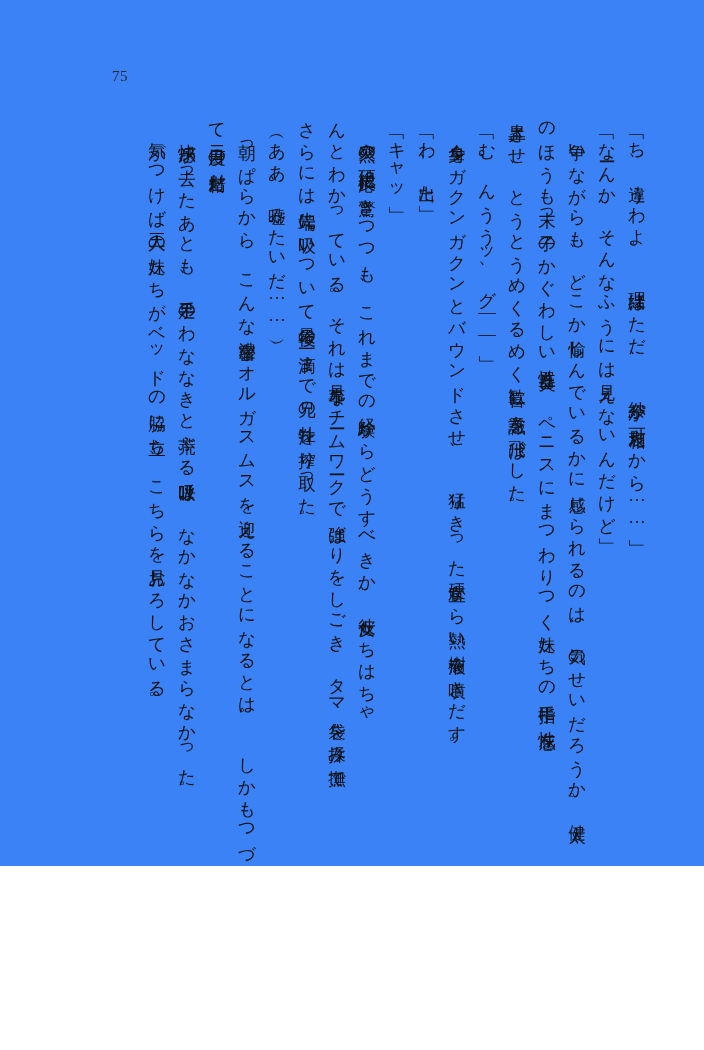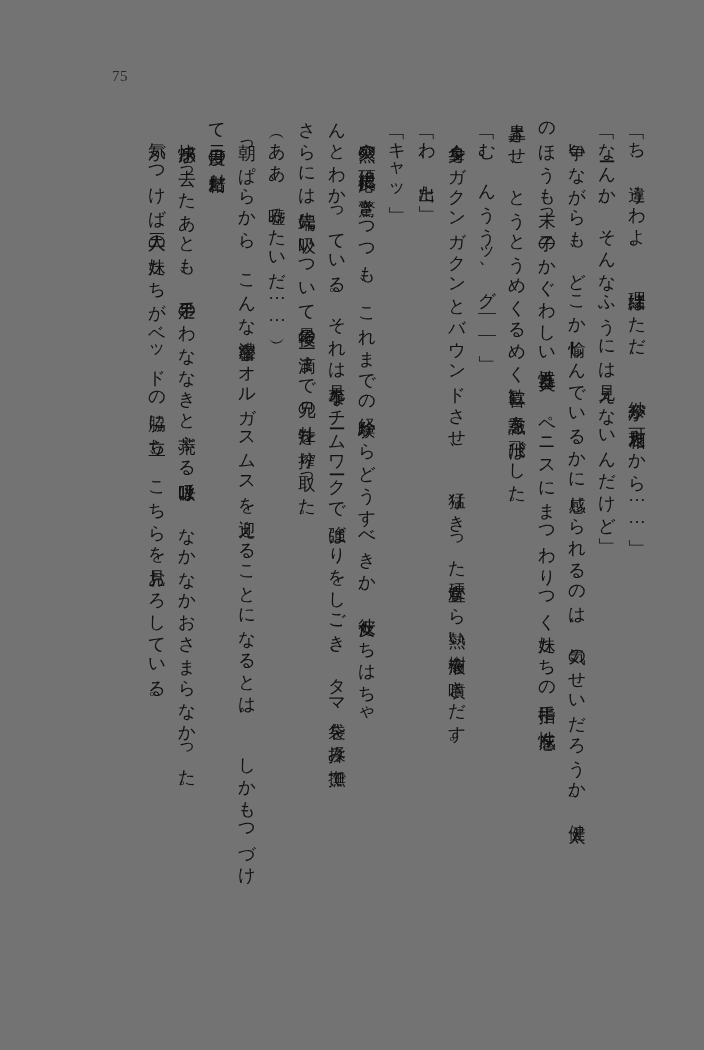--- a/index.html
+++ b/index.html
@@ -6,22 +6,22 @@
     margin: 0;
     padding: 0;
     background: #ffffff;
   }
   body {
     font-family: "Liberation Serif", "DejaVu Serif", serif;
   }
   .page {
     position: relative;
     width: 704px;
-    height: 1050px;
-    background: #737373;
+    height: 866px;
+    background: #3b82f6;
     overflow: hidden;
   }
   .page-number {
     position: absolute;
     top: 68px;
     left: 112px;
     font-size: 15px;
     color: #2a2a2a;
     letter-spacing: 0.5px;
   }

